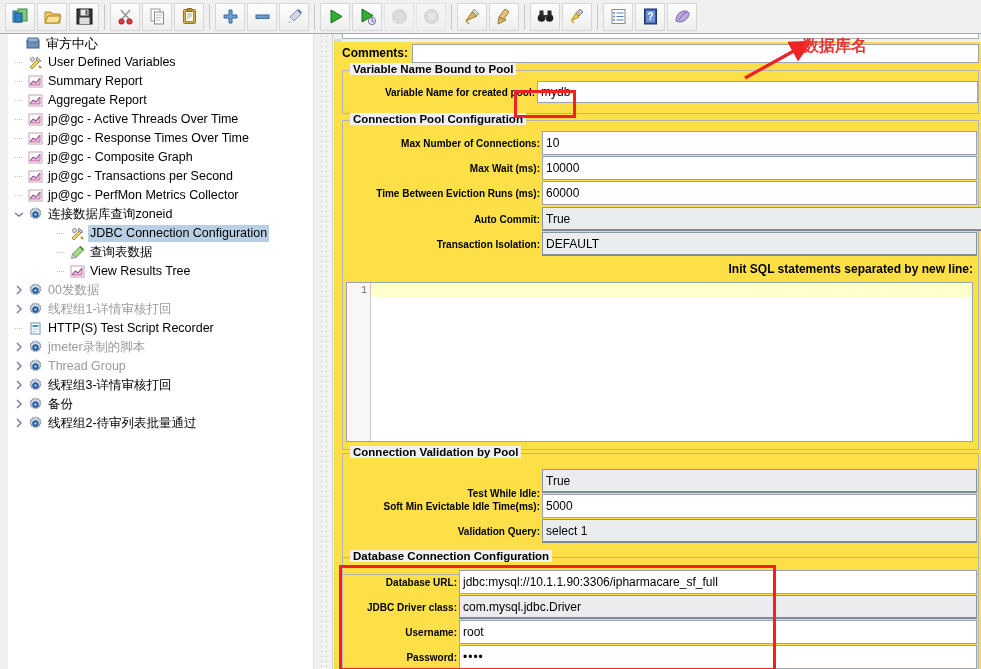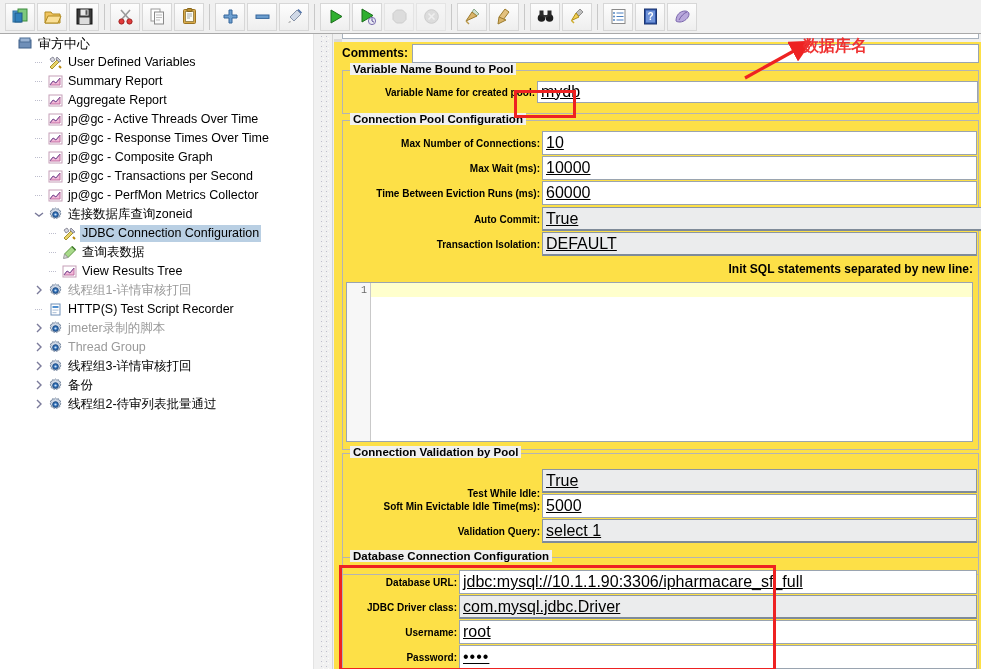--- a/index.html
+++ b/index.html
@@ -34,21 +34,21 @@
     display:flex; align-items:center; justify-content:center;
     font-size:15px; line-height:1;
     cursor: pointer;
     position:relative;
   }
   .tb-btn svg { display:block; }
   .tb-btn.dis { opacity: .45; }
 
   
   #tree-panel {
-    position:absolute; left:0; top:34px; width:319px; height:635px;
+    position:absolute; left:8px; top:34px; width:319px; height:635px;
     background:#ffffff;
     overflow:hidden;
   }
   #splitter {
     position:absolute; left:313px; top:34px; width:20px; height:635px;
     background:#f1f1f1;
     border-left:1px solid #e3e3e3;
     border-right:1px solid #d4d4d4;
   }
   #splitter .dots {
@@ -87,21 +87,21 @@
     font-size:12.5px; padding:0 2px;
     line-height:17px;
   }
   .tnode.root .tlabel { font-size:13px; }
   .tnode.sel .tlabel {
     background:#b9cfe3;
     color:#000;
   }
   .tnode.dim .tlabel { color:#9a9a9a; }
   .indent-0 { padding-left:2px; }
-  .indent-1 { padding-left:32px; }
+  .indent-1 { padding-left:4px; }
   .indent-2 { padding-left:46px; }
 
   
   .cut-row {
     position:absolute; left:0; top:0; width:647px; height:8px;
     background:#f0f0f0;
   }
   .cut-row .cf {
     position:absolute; left:8px; top:0; width:637px; height:5px;
     background:#fff; border:1px solid #a8b2bd; border-top:none;
@@ -121,24 +121,23 @@
     padding-right:2px;
     white-space:nowrap;
     color:#000;
   }
   .row .fld {
     flex:1 1 auto;
     border:1px solid #9aa4b0;
     background:#ffffff;
     display:flex; align-items:center;
     padding-left:3px;
-    font-size:16px;
+    font-size:12px;
     overflow:hidden;
     min-width:0;
-    text-decoration:underline;
   }
   .row .fld.combo {
     background:#ebeced;
     border-top:1px solid #8b96a3;
     border-bottom:2px solid #7f8b99;
     border-left:1px solid #8b96a3;
     border-right:1px solid #8b96a3;
   }
 
   
@@ -577,20 +576,35 @@
             <path d="M3 1l4 4-4 4" stroke="#7a7a9a" stroke-width="1.4" fill="none"></path>
           </svg>
         </span>
         <span class="tico">
           <svg width="15" height="15" viewBox="0 0 15 15">
             <path d="M7.5 1l1.3 1.2 1.7-.5.5 1.7 1.7.6-.7 1.6 1 1.4-1.4 1 .2 1.8-1.8.2-.9 1.5-1.6-.8-1.6.8-.9-1.5-1.8-.2.2-1.8-1.4-1 1-1.4-.7-1.6 1.7-.6.5-1.7 1.7.5z" fill="#cfd8e6" stroke="#7f8fa5"></path>
             <circle cx="7.5" cy="7.5" r="2.8" fill="#2f6fb8" stroke="#1d4a80"></circle>
             <circle cx="7.5" cy="7.5" r="1.1" fill="#cfe3f7"></circle>
           </svg>
         </span>
+        <span class="tlabel">00发数据</span>
+      </div>
+      <div class="tnode indent-1 dim">
+        <span class="handle">
+          <svg width="11" height="11" viewBox="0 0 11 11">
+            <path d="M3 1l4 4-4 4" stroke="#7a7a9a" stroke-width="1.4" fill="none"></path>
+          </svg>
+        </span>
+        <span class="tico">
+          <svg width="15" height="15" viewBox="0 0 15 15">
+            <path d="M7.5 1l1.3 1.2 1.7-.5.5 1.7 1.7.6-.7 1.6 1 1.4-1.4 1 .2 1.8-1.8.2-.9 1.5-1.6-.8-1.6.8-.9-1.5-1.8-.2.2-1.8-1.4-1 1-1.4-.7-1.6 1.7-.6.5-1.7 1.7.5z" fill="#cfd8e6" stroke="#7f8fa5"></path>
+            <circle cx="7.5" cy="7.5" r="2.8" fill="#2f6fb8" stroke="#1d4a80"></circle>
+            <circle cx="7.5" cy="7.5" r="1.1" fill="#cfe3f7"></circle>
+          </svg>
+        </span>
         <span class="tlabel">线程组1-详情审核打回</span>
       </div>
       <div class="tnode indent-1">
         <span class="handle">
           <svg width="13" height="19" viewBox="0 0 13 19">
             <path d="M2 9.5h8" stroke="#bdbdcd" stroke-width="1" stroke-dasharray="1 1"></path>
           </svg>
         </span>
         <span class="tico">
           <svg width="15" height="15" viewBox="0 0 15 15">

